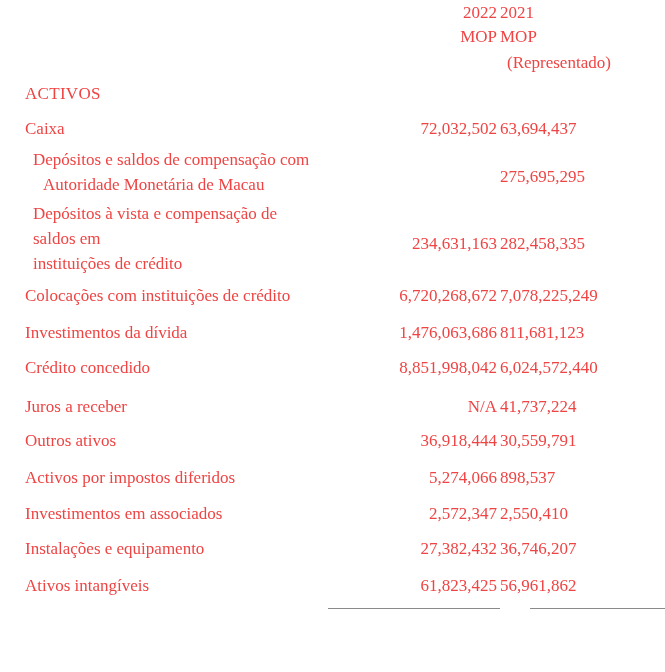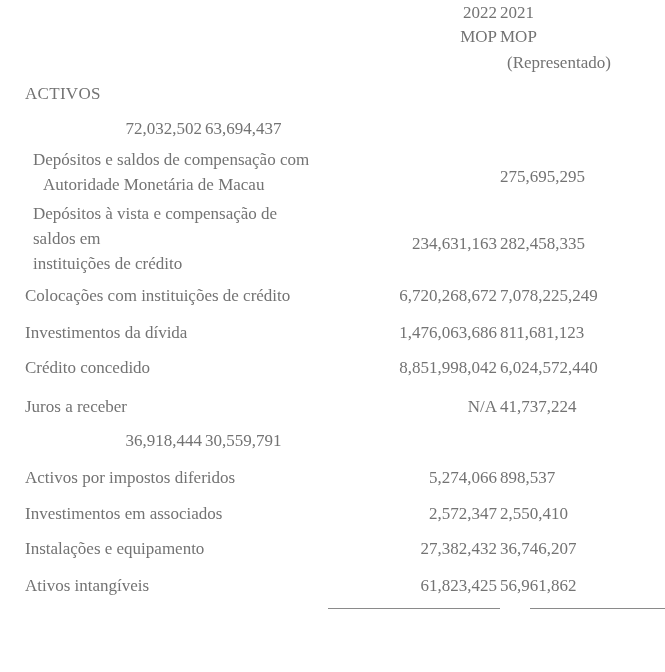--- a/index.html
+++ b/index.html
@@ -5,21 +5,21 @@
   html,body { margin:0; padding:0; background:#ffffff; }
   .page {
     position:relative;
     width:665px; height:672px;
     box-sizing:border-box;
     padding:3px 8px 0 25px;
     background:#ffffff;
     font-family:"Liberation Serif", serif;
     font-size:17px;
     line-height:20px;
-    color:#737373;
+    color:#ef4444;
     overflow:hidden;
   }
   .row { display:flex; align-items:center; }
   .lab { flex:1; }
   .v1 { width:180px; text-align:right; padding-right:3px; box-sizing:border-box; white-space:nowrap; }
   .v2 { width:157px; padding-right:2px; box-sizing:border-box; white-space:nowrap; }
   .rep { margin-right:-7px; }
   .sec { letter-spacing:0.3px; }
   .two .lab { line-height:25px;margin-left:8px; }
   .two .v1, .two .v2 { margin-top:10px; }
@@ -52,20 +52,21 @@
     <div class="lab"></div>
     <div class="v1"></div>
     <div class="v2 rep">(Representado)</div>
   </div>
 
   <div class="row mt11">
     <div class="lab sec">ACTIVOS</div>
   </div>
 
   <div class="row mt15">
+    <div class="lab">Caixa</div>
     <div class="v1">72,032,502</div>
     <div class="v2">63,694,437</div>
   </div>
 
   <div class="row two mt8">
     <div class="lab">
       <div>Depósitos e saldos de compensação com</div>
       <div class="ind">Autoridade Monetária de Macau</div>
     </div>
     <div class="v2">275,695,295</div>
@@ -98,20 +99,21 @@
     <div class="v2">6,024,572,440</div>
   </div>
 
   <div class="row mt19">
     <div class="lab">Juros a receber</div>
     <div class="v1">N/A</div>
     <div class="v2">41,737,224</div>
   </div>
 
   <div class="row mt14">
+    <div class="lab">Outros ativos</div>
     <div class="v1">36,918,444</div>
     <div class="v2">30,559,791</div>
   </div>
 
   <div class="row mt17">
     <div class="lab">Activos por impostos diferidos</div>
     <div class="v1">5,274,066</div>
     <div class="v2">898,537</div>
   </div>
 

